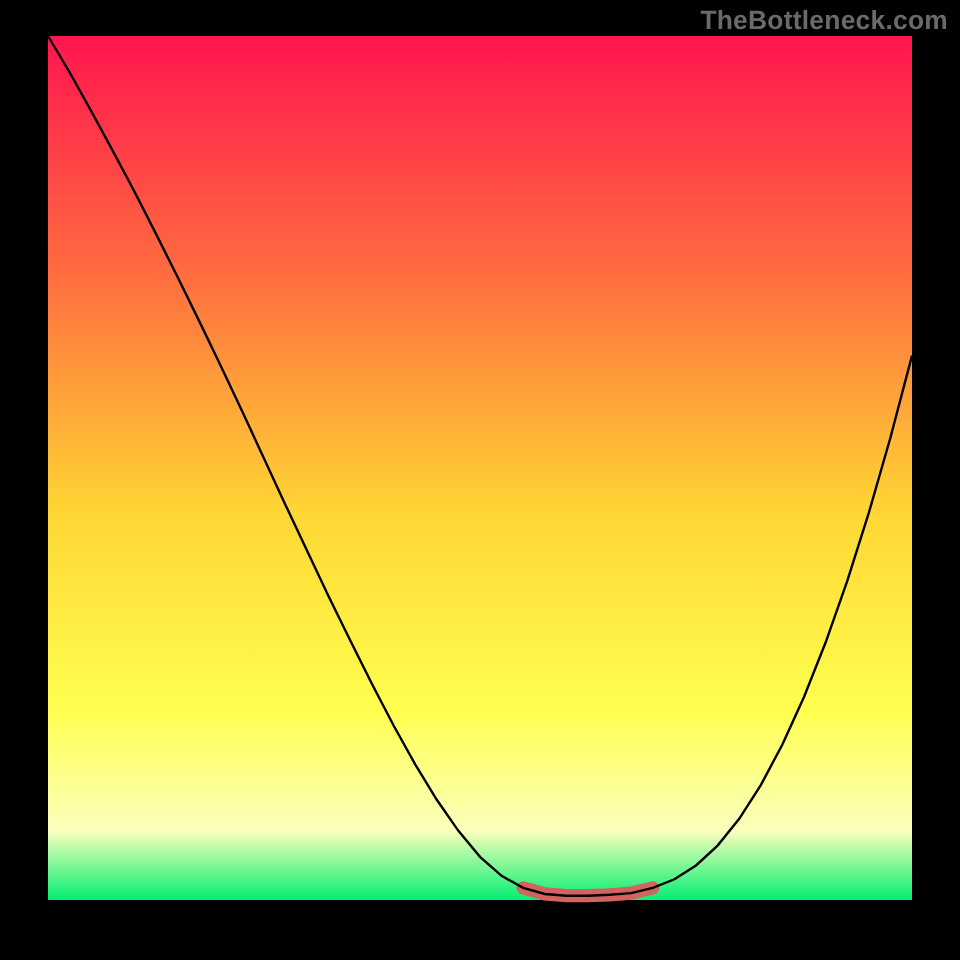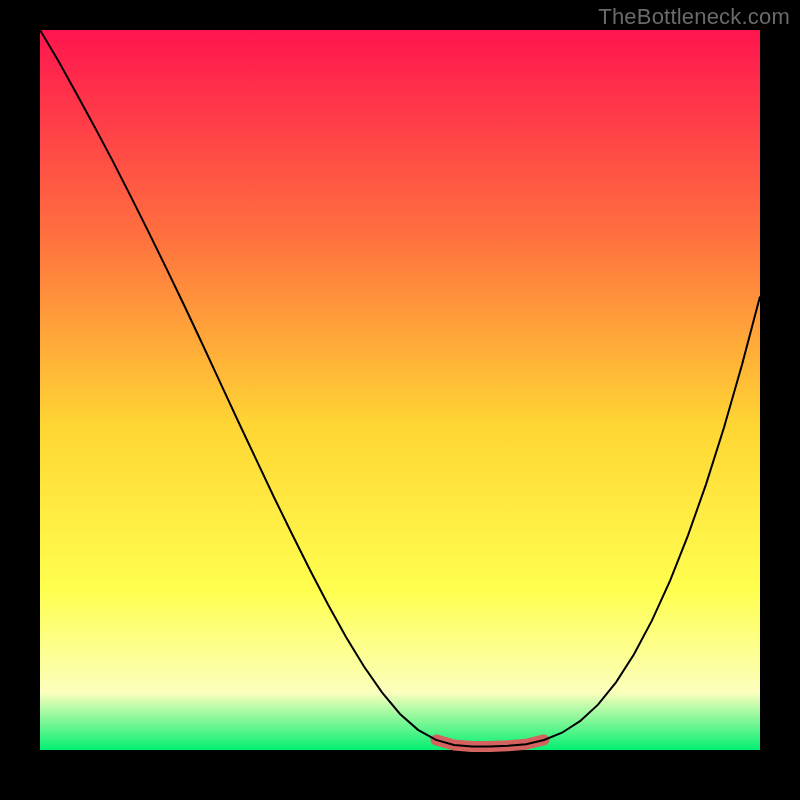--- a/index.html
+++ b/index.html
@@ -14,21 +14,21 @@
     position: relative;
     width: 800px;
     height: 800px;
   }
   .watermark {
     position: absolute;
     top: 4px;
     right: 10px;
     font-family: Arial, sans-serif;
     font-size: 22px;
-    font-weight: 400;
+    font-weight: 700;
     color: #6a6a6a;
     letter-spacing: 0.2px;
     z-index: 10;
   }
   svg {
     position: absolute;
     top: 0;
     left: 0;
   }
 </style>

